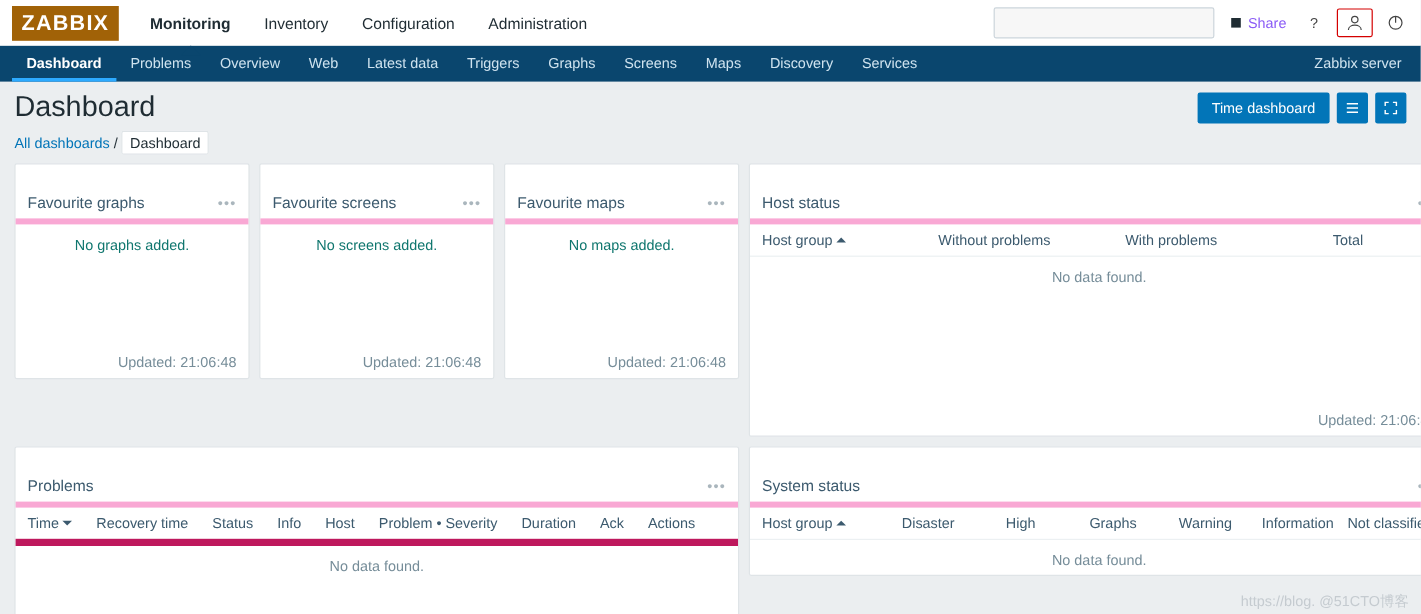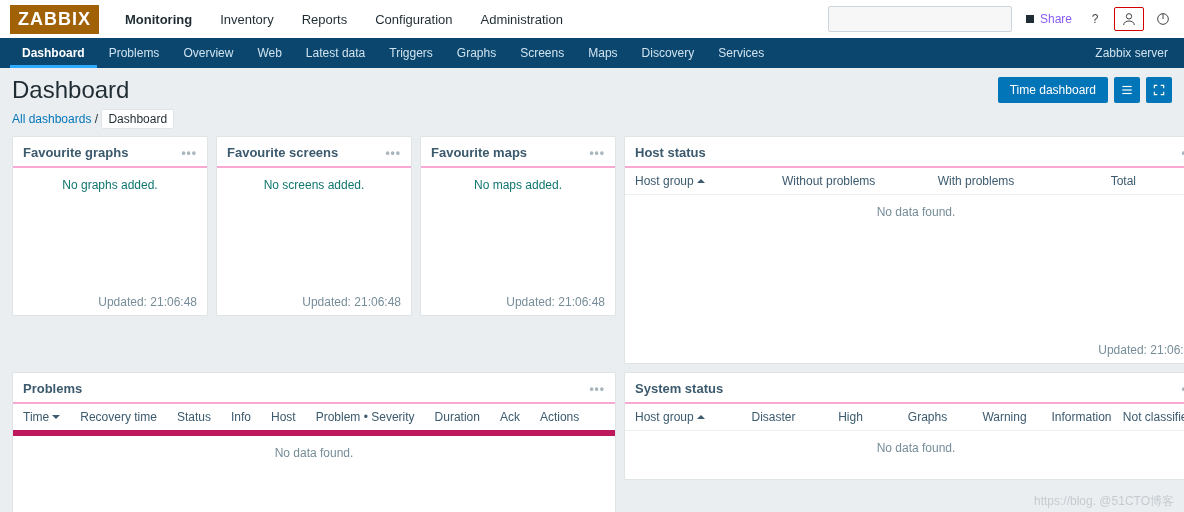--- a/index.html
+++ b/index.html
@@ -33,21 +33,21 @@
   .btn{background:#0275b8;color:#fff;border:0;border-radius:2px;height:26px;padding:0 12px;font-size:12px;cursor:pointer}
   .sqbtn{background:#0275b8;border:0;border-radius:2px;width:26px;height:26px;display:flex;align-items:center;justify-content:center;cursor:pointer}
   .sqbtn svg{width:14px;height:14px;stroke:#fff;fill:none;stroke-width:2}
 
   .crumbs{padding:0 12px 10px;font-size:12px}
   .crumbs .cur{background:#fff;border:1px solid #dfe4e7;border-radius:2px;padding:2px 6px;color:#1f2c33}
 
   
   .grid{display:grid;grid-template-columns:196px 196px 196px 584px;gap:8px;padding:0 12px}
   .widget{background:#fff;border:1px solid #dfe4e7;border-radius:2px;display:flex;flex-direction:column;position:relative}
-  .whdr{padding:8px 10px 6px;font-weight:bold;color:#3c5a6e;display:flex;align-items:center;border-bottom:2px solid #f9a8d4}
+  .whdr{padding:24px 10px 6px;font-weight:normal;color:#3c5a6e;display:flex;align-items:center;border-bottom:5px solid #f9a8d4}
   .dots{margin-left:auto;color:#aab6bd;letter-spacing:1px;font-size:12px;cursor:pointer}
   .wbody{flex:1;display:flex;align-items:flex-start;justify-content:center;padding:10px;color:#0f766e;font-size:12px}
   .wfoot{padding:6px 10px;text-align:right;color:#768d99;font-size:12px}
   .fav{height:178px}
 
   .problems{grid-column:1 / span 3;height:auto;min-height:170px}
   .tbl{display:flex;gap:0;padding:6px 10px;border-bottom:6px solid #be185d;color:#3c5a6e;font-size:12px}
   .tbl span{cursor:pointer}
   .tbl.problems-h{gap:20px}
   .nodata{text-align:center;color:#768d99;font-size:12px;padding:10px}
@@ -67,21 +67,20 @@
   .watermark{position:fixed;right:10px;bottom:2px;color:#c5cbd0;font-size:12px}
 </style>
 </head>
 <body>
 
 <div class="topbar">
   <div class="logo">ZABBIX</div>
   <div class="topnav">
     <div class="item active">Monitoring</div>
     <div class="item">Inventory</div>
-    <div class="item">Reports</div>
     <div class="item">Configuration</div>
     <div class="item">Administration</div>
   </div>
   <div class="toptools">
     <div class="search">
       <input style="">
       <span><svg viewBox="0 0 24 24">
             <circle cx="10" cy="10" r="6"></circle>
             <line x1="15" y1="15" x2="20" y2="20"></line>
           </svg></span>

